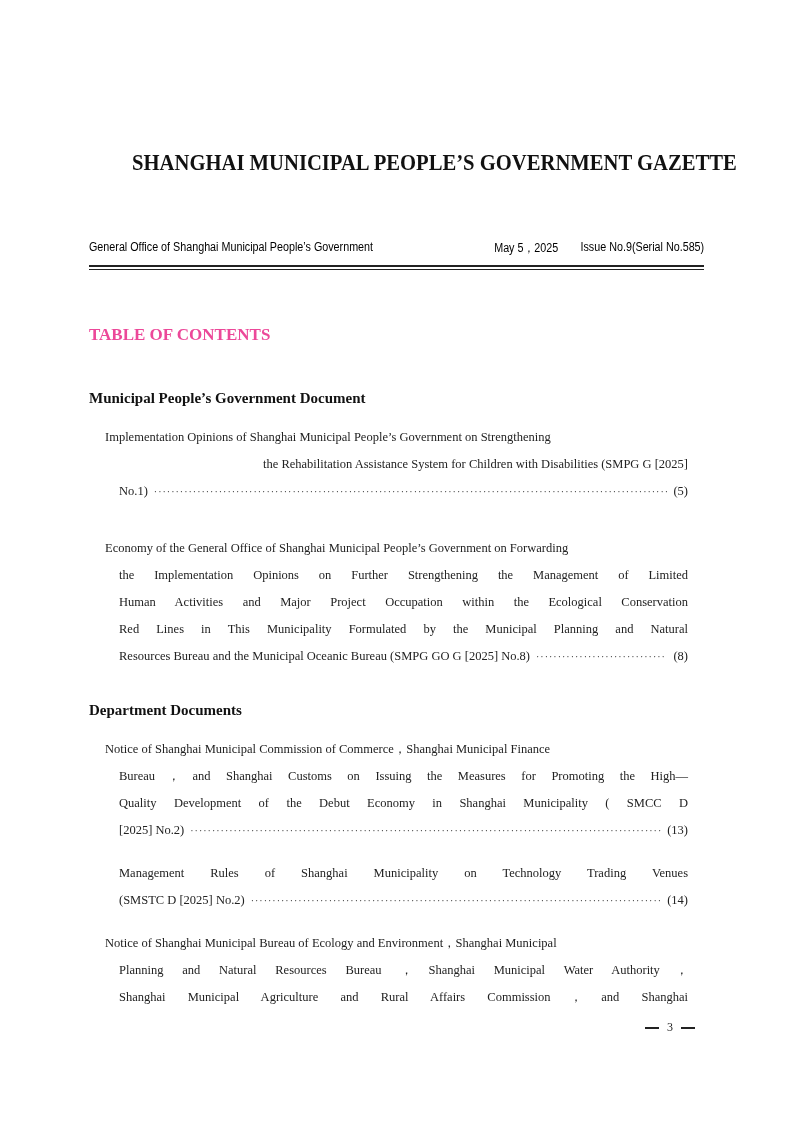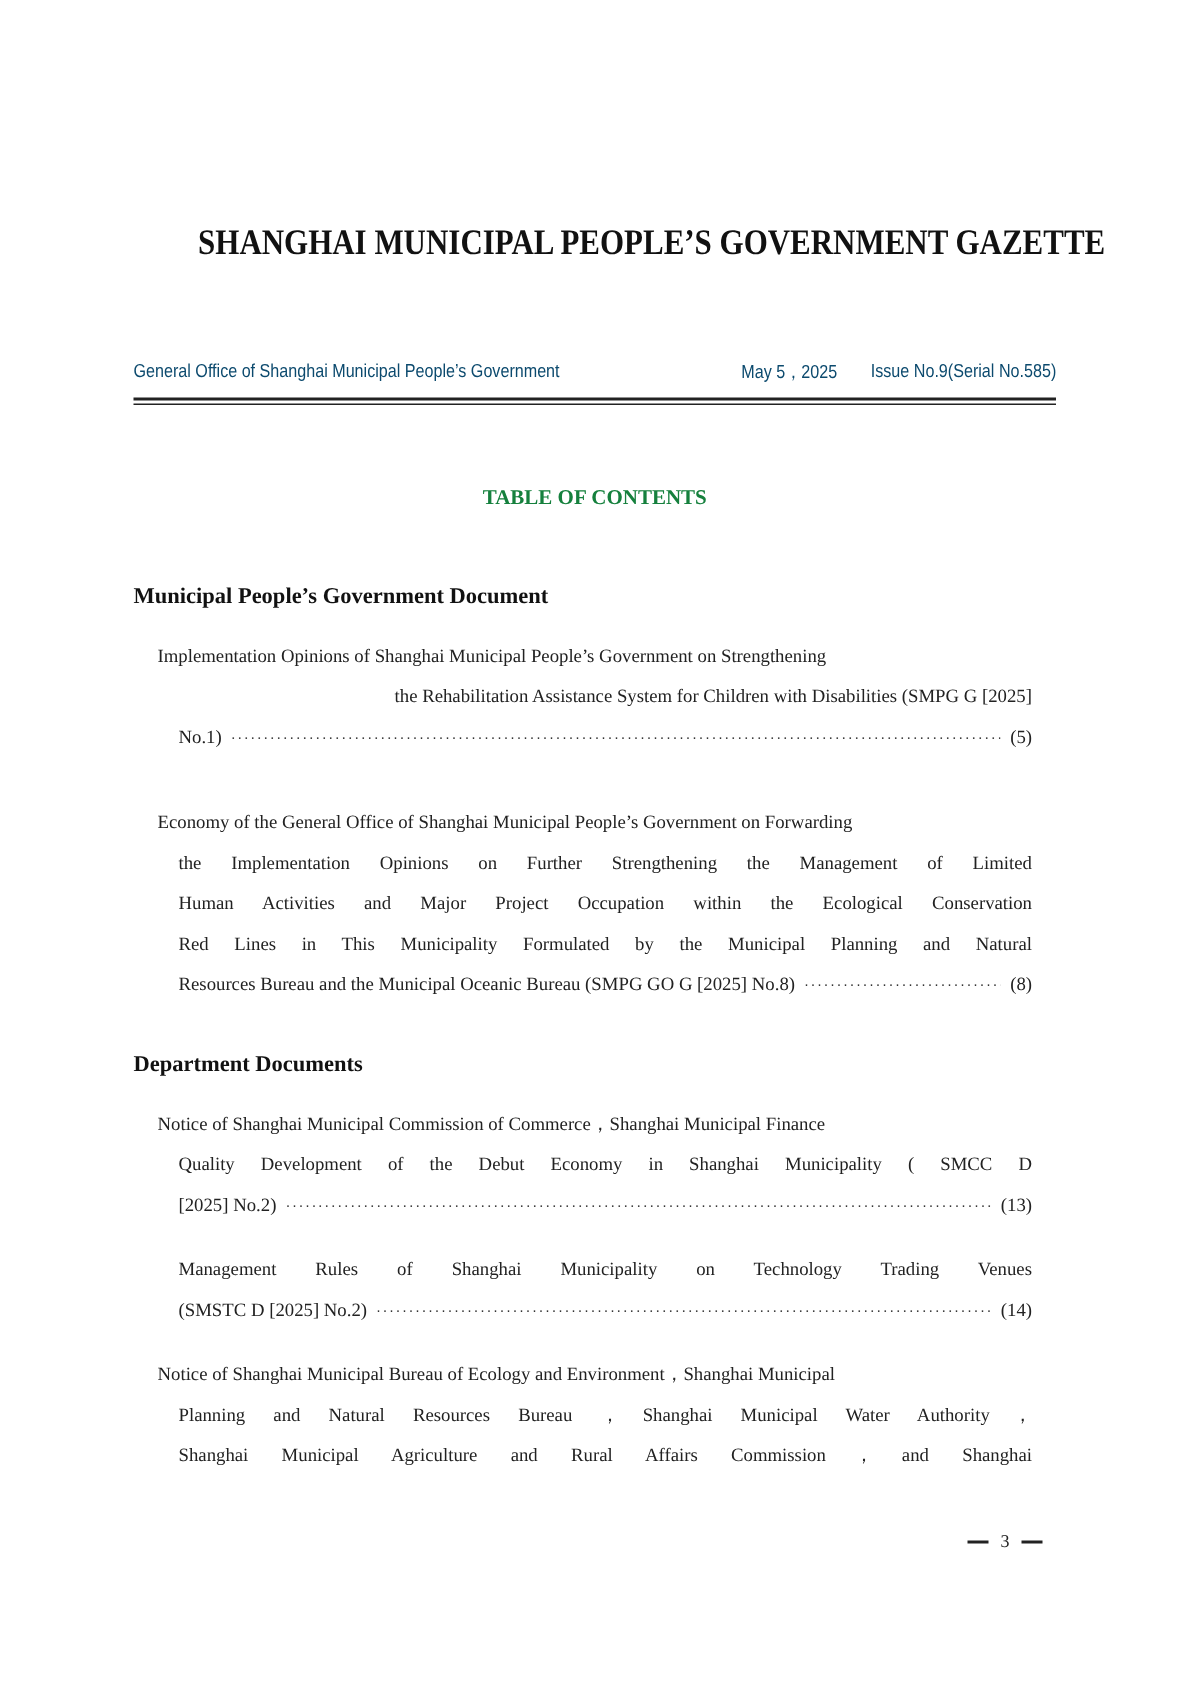--- a/index.html
+++ b/index.html
@@ -10,31 +10,31 @@
       text-align: center;
       font-family: "Liberation Serif", serif;
       font-weight: bold; font-size: 24px; letter-spacing: 0px;
       transform: scaleX(0.86); transform-origin: center;
       white-space: nowrap; color: #111;
     }
     .masthead {
       position: absolute; left: 89px; top: 240px; width: 615px;
       display: flex; justify-content: space-between;
       font-family: "Liberation Sans", sans-serif;
-      font-size: 12.5px; white-space: nowrap; color: #0c4a6e;
+      font-size: 12.5px; white-space: nowrap; color: #000000;
     }
     .masthead .office { transform: scaleX(0.86); transform-origin: left; display:inline-block; }
     .masthead .right { display: flex; gap: 0; transform: scaleX(0.86); transform-origin: right; }
     .masthead .right span { display:inline-block; }
     .masthead .date { margin-right: 26px; }
     .rule-thick { position: absolute; left: 89px; top: 265px; width: 615px; height: 1.5px; background: #222; }
     .rule-thin { position: absolute; left: 89px; top: 269px; width: 615px; height: 1px; background: #222; }
     .toc-title {
-      position: absolute; left: 89px; top: 325px; width: 615px; text-align: center;
-      font-family: "Liberation Serif", serif; font-weight: bold; font-size: 14px; color: #15803d;
+      position: absolute; left: 89px; top: 325px; width: 615px; text-align: left;
+      font-family: "Liberation Serif", serif; font-weight: bold; font-size: 17px; color: #ec4899;
     }
     .toc { position: absolute; left: 89px; top: 388px; width: 615px;
       font-family: "Liberation Serif", serif; font-size: 12.5px; color: #222; }
     .section { margin-bottom: 30px; }
     .section-heading { font-weight: bold; font-size: 15px; height: 20px; line-height: 20px; color:#111; }
     .entry { margin: 16px; }
     .line { height: 27px; line-height: 27px; white-space: nowrap; }
     .line.first { text-indent: 0; }
     .line.indent { padding-left: 14px; text-align: right; }
     .line.just { text-align: justify; text-align-last: justify; }
@@ -95,20 +95,21 @@
           <span class="pg">(8)</span>
         </div>
       </div>
     </div>
 
     <div class="section">
       <div class="section-heading">Department Documents</div>
 
       <div class="entry">
         <div class="line first">Notice of Shanghai Municipal Commission of Commerce，Shanghai Municipal Finance</div>
+        <div class="line indent just">Bureau，and Shanghai Customs on Issuing the Measures for Promoting the High—</div>
         <div class="line indent just">Quality Development of the Debut Economy in Shanghai Municipality ( SMCC D</div>
         <div class="line indent lead">
           <span class="txt">[2025] No.2)</span>
           <span class="dots">··························································································································································</span>
           <span class="pg">(13)</span>
         </div>
       </div>
 
       <div class="entry">
         <div class="line indent just">Management Rules of Shanghai Municipality on Technology Trading Venues</div>

